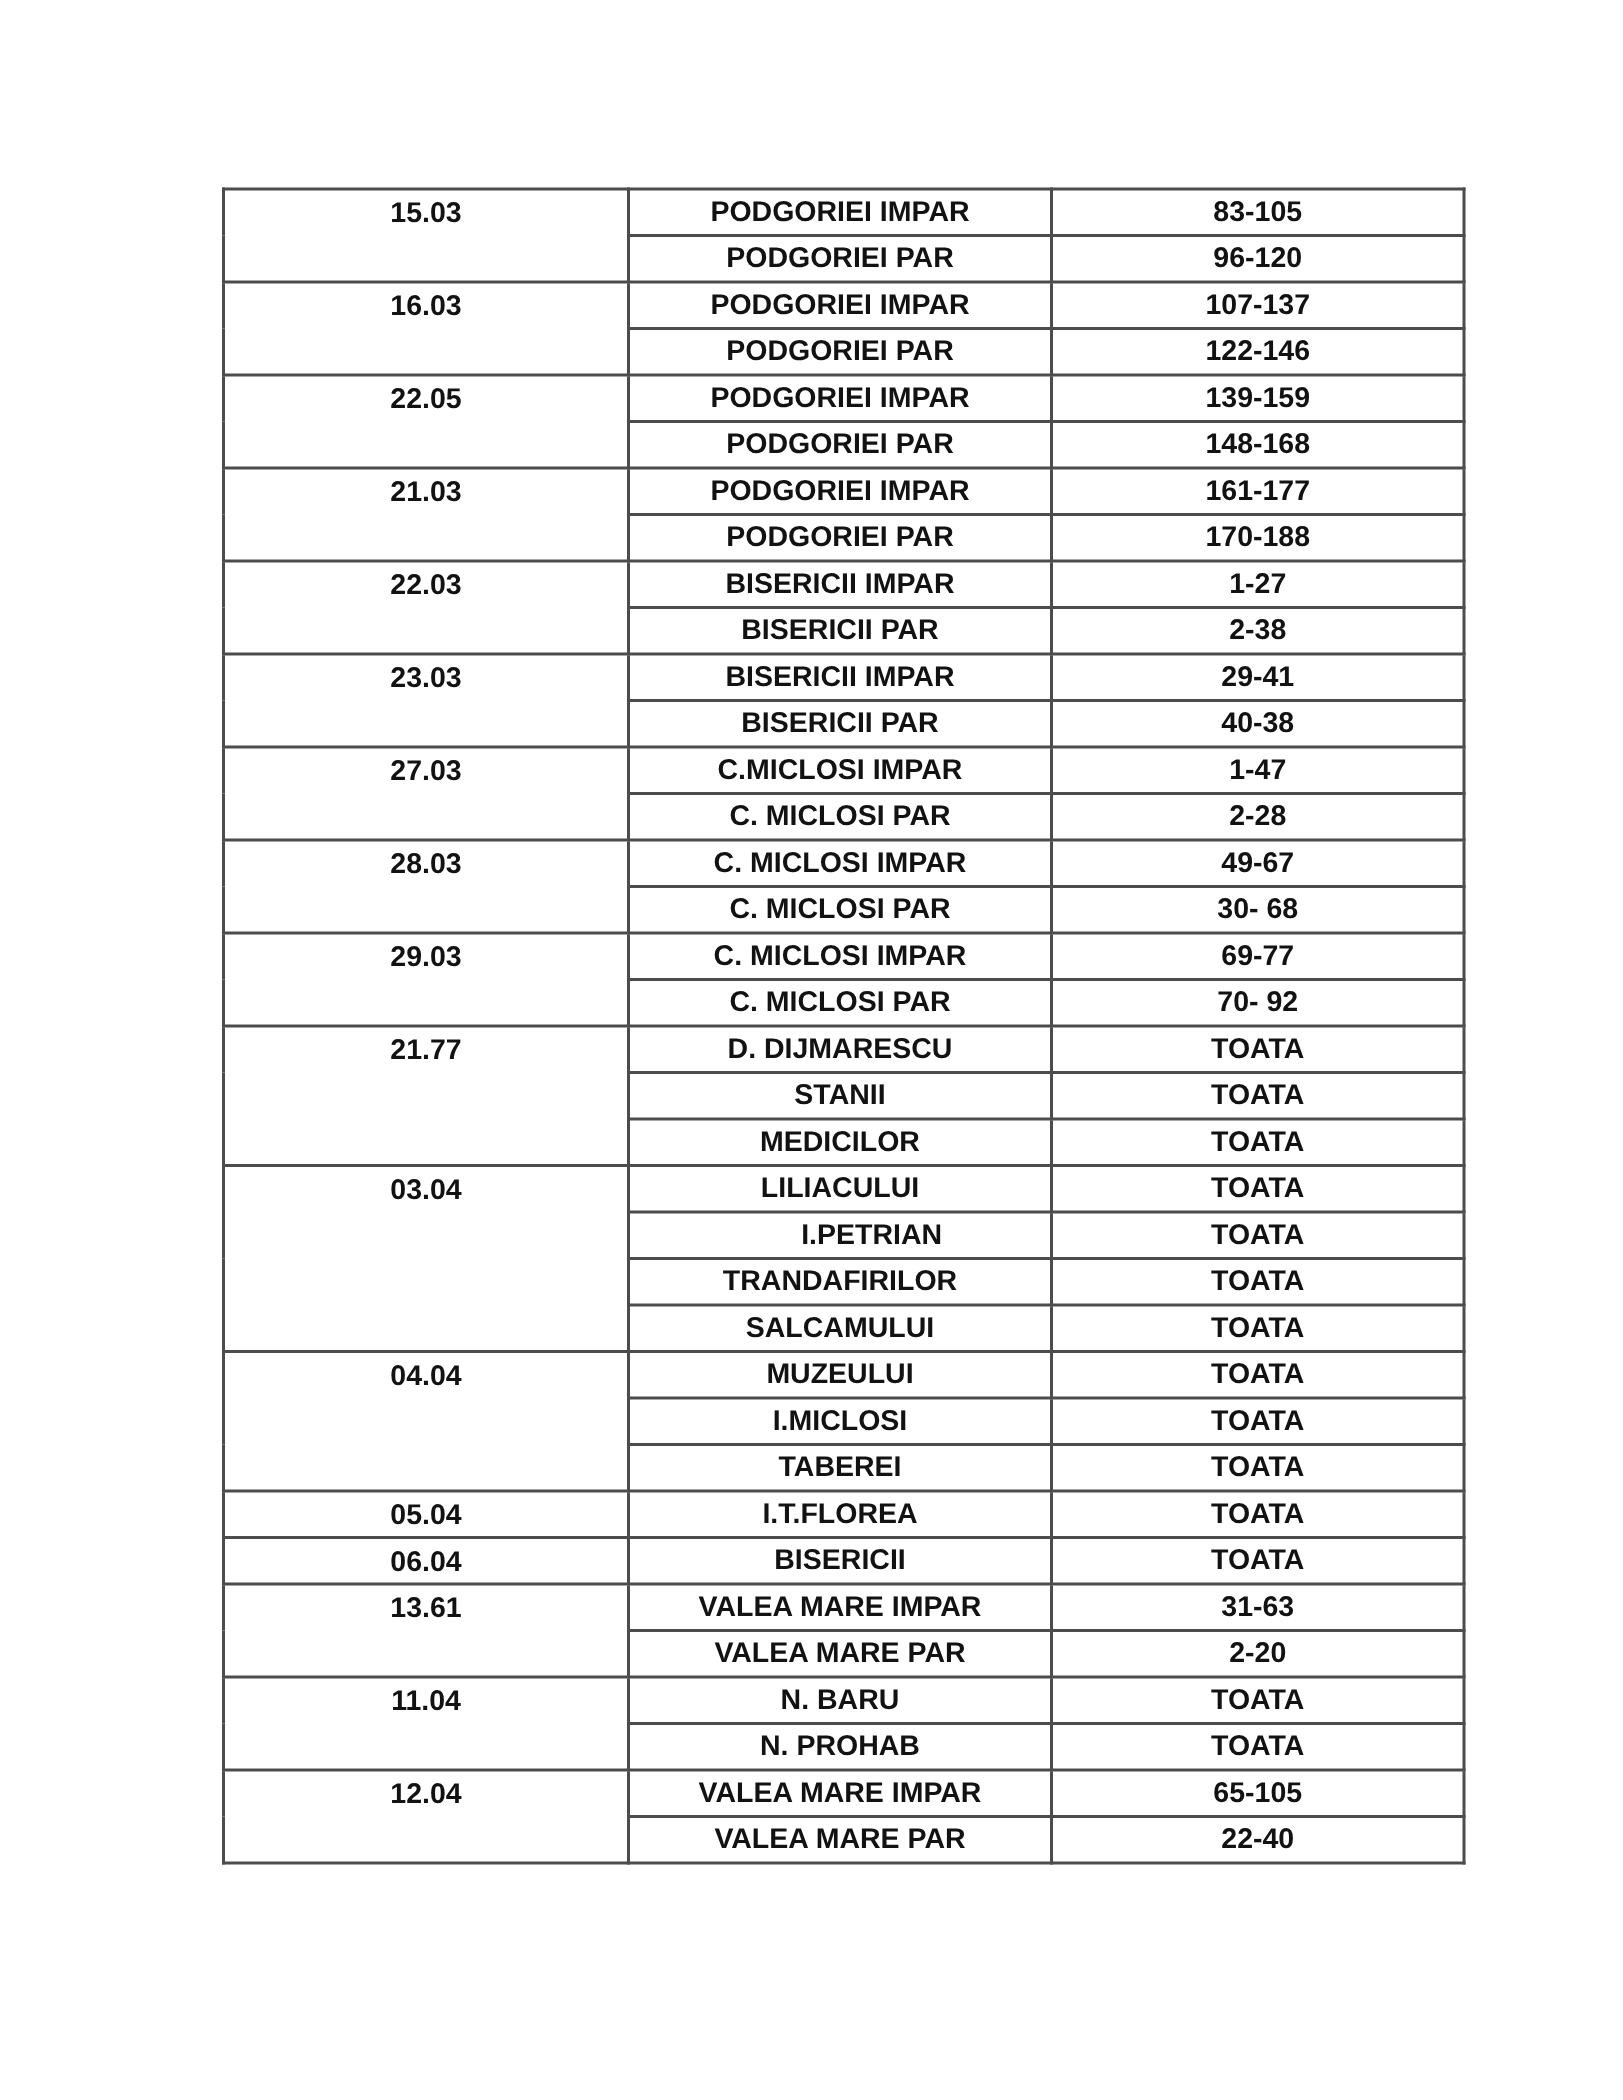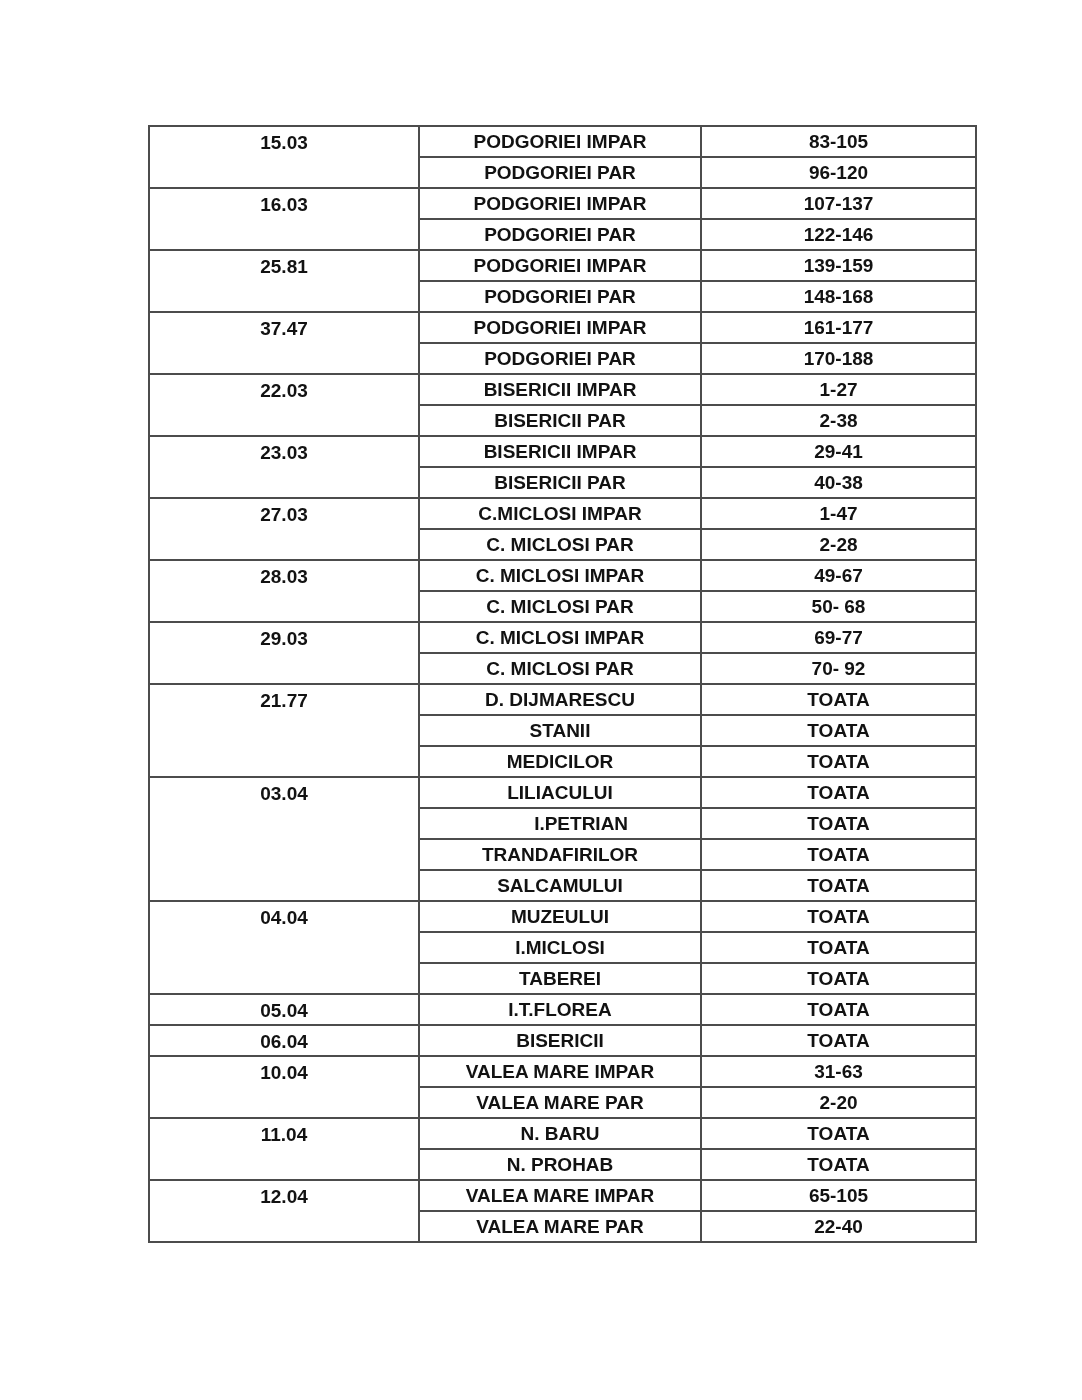--- a/index.html
+++ b/index.html
@@ -70,30 +70,30 @@
         <tr>
           <td class="date" rowspan="2">16.03</td>
           <td class="street">PODGORIEI IMPAR</td>
           <td class="range">107-137</td>
         </tr>
         <tr>
           <td class="street">PODGORIEI PAR</td>
           <td class="range">122-146</td>
         </tr>
         <tr>
-          <td class="date" rowspan="2">25.81</td>
+          <td class="date" rowspan="2">22.05</td>
           <td class="street">PODGORIEI IMPAR</td>
           <td class="range">139-159</td>
         </tr>
         <tr>
           <td class="street">PODGORIEI PAR</td>
           <td class="range">148-168</td>
         </tr>
         <tr>
-          <td class="date" rowspan="2">37.47</td>
+          <td class="date" rowspan="2">21.03</td>
           <td class="street">PODGORIEI IMPAR</td>
           <td class="range">161-177</td>
         </tr>
         <tr>
           <td class="street">PODGORIEI PAR</td>
           <td class="range">170-188</td>
         </tr>
         <tr>
           <td class="date" rowspan="2">22.03</td>
           <td class="street">BISERICII IMPAR</td>
@@ -121,21 +121,21 @@
           <td class="street">C. MICLOSI PAR</td>
           <td class="range">2-28</td>
         </tr>
         <tr>
           <td class="date" rowspan="2">28.03</td>
           <td class="street">C. MICLOSI IMPAR</td>
           <td class="range">49-67</td>
         </tr>
         <tr>
           <td class="street">C. MICLOSI PAR</td>
-          <td class="range">50- 68</td>
+          <td class="range">30- 68</td>
         </tr>
         <tr>
           <td class="date" rowspan="2">29.03</td>
           <td class="street">C. MICLOSI IMPAR</td>
           <td class="range">69-77</td>
         </tr>
         <tr>
           <td class="street">C. MICLOSI PAR</td>
           <td class="range">70- 92</td>
         </tr>
@@ -186,21 +186,21 @@
           <td class="date" rowspan="1">05.04</td>
           <td class="street">I.T.FLOREA</td>
           <td class="range">TOATA</td>
         </tr>
         <tr>
           <td class="date" rowspan="1">06.04</td>
           <td class="street">BISERICII</td>
           <td class="range">TOATA</td>
         </tr>
         <tr>
-          <td class="date" rowspan="2">10.04</td>
+          <td class="date" rowspan="2">13.61</td>
           <td class="street">VALEA MARE IMPAR</td>
           <td class="range">31-63</td>
         </tr>
         <tr>
           <td class="street">VALEA MARE PAR</td>
           <td class="range">2-20</td>
         </tr>
         <tr>
           <td class="date" rowspan="2">11.04</td>
           <td class="street">N. BARU</td>

